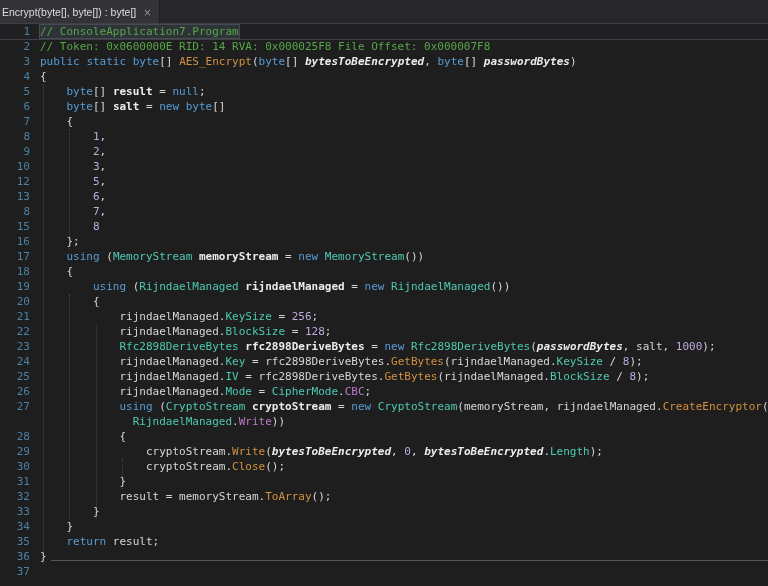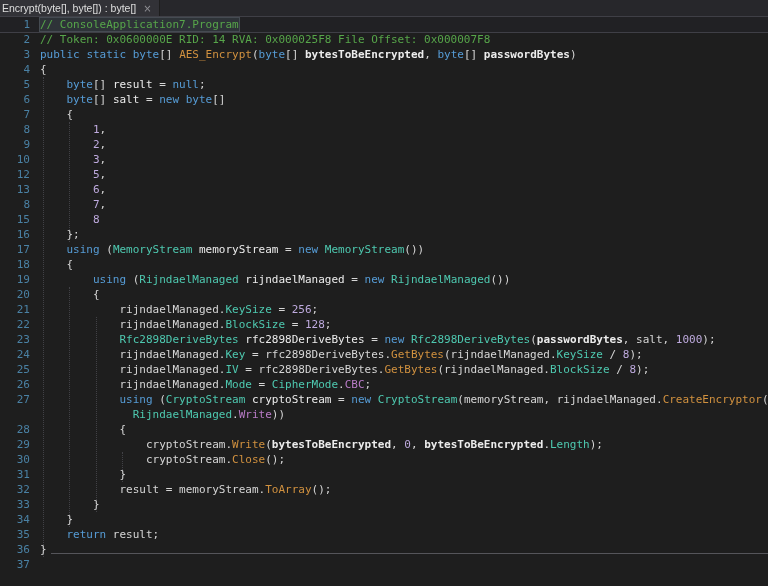--- a/index.html
+++ b/index.html
@@ -3,21 +3,21 @@
 <meta charset="utf-8">
 <style>
   html,body{margin:0;padding:0;}
   body{
     width:768px;height:586px;overflow:hidden;
     background:var(--background,#1E1E1E);
     font-family:"DejaVu Sans Mono",monospace;
   }
   
   .tabbar{
-    height:17px;display:flex;align-items:stretch;
+    height:24px;display:flex;align-items:stretch;
     background:#27272B;
   }
   .tab{
     display:flex;align-items:center;
     background:#323237;color:#DEDEDE;
     padding:0 7px 0 2px;
     font-family:"Liberation Sans",sans-serif;
     font-size:10.5px;line-height:17px;
     border-right:1px solid #1E1E1E;
     white-space:nowrap;
@@ -52,22 +52,22 @@
     margin:0 0 3px 4px;
   }
   
   .tk-d{color:var(--text,#D6D6D6);}
   .tk-k{color:var(--keyword,#569CD6);}
   .tk-c{color:var(--comment,#57A64A);margin-top:24px;}
   .tk-t{color:var(--type,#4EC9B0);}
   .tk-m{color:var(--method,#D1913F);}
   .tk-e{color:var(--enum_member,#B87BC7);text-align:center;}
   .tk-n{color:var(--number,#BFABDF);}
-  .tk-pa{color:#ECECEC;font-weight:bold;}
-  .tk-ld{color:#ECECEC;font-weight:normal;}
+  .tk-pa{color:#ECECEC;font-weight:bold;font-style:italic;}
+  .tk-ld{color:#ECECEC;font-weight:bold;}
   
   .guide{
     position:absolute;width:0;
     border-left:1px dotted #414146;
     pointer-events:none;
   }
 </style>
 </head>
 <body>
 

